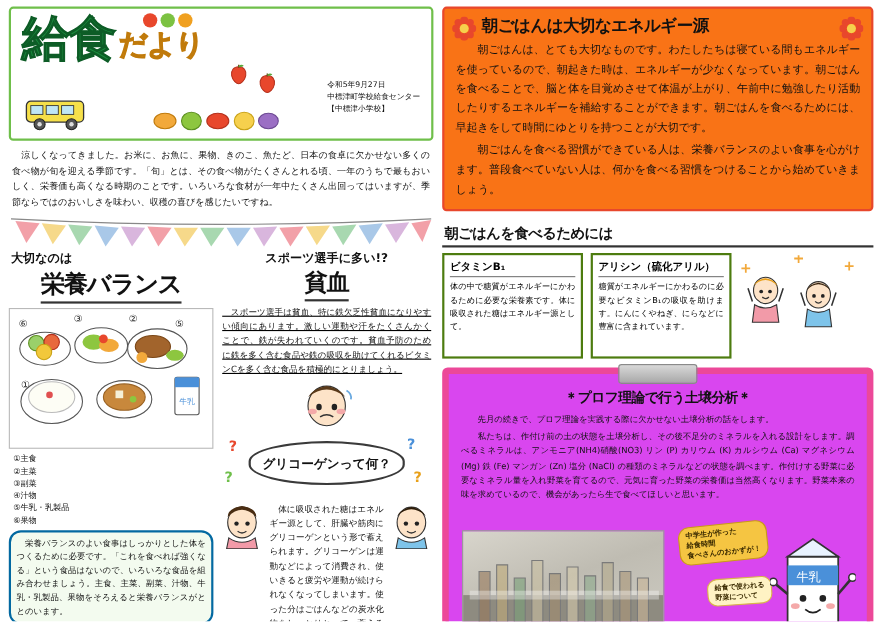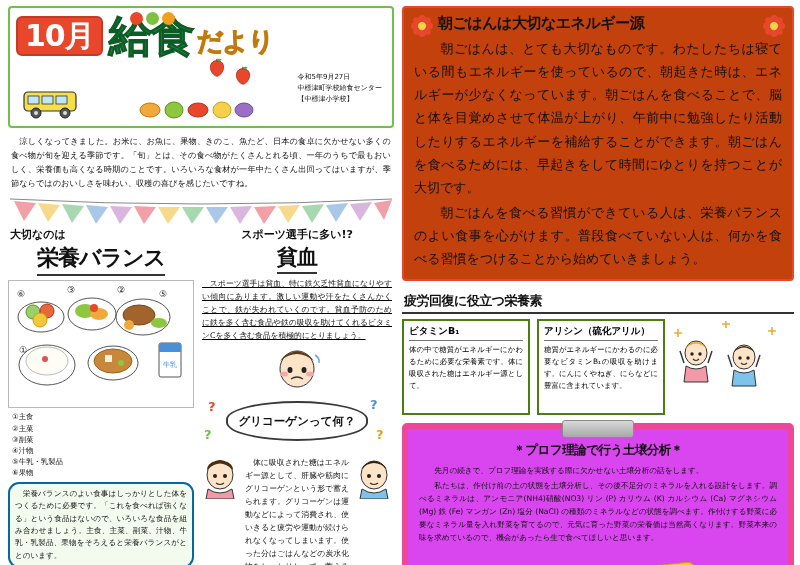--- a/index.html
+++ b/index.html
@@ -224,36 +224,36 @@
   
   .right-col {
     position: absolute;
     left: 402px; top: 6px;
     width: 392px; height: 552px;
   }
 
   .rbox {
     border: 2px solid #e8472c;
     border-radius: 4px;
-    background: #c2410c;
+    background: #f97316;
     position: relative;
   }
   .rbox-title {
     font-size: 15px;
     font-weight: bold;
     color: #111;
     padding: 6px 8px 4px 34px;
     letter-spacing: -0.5px;
   }
   .flower {
     position: absolute;
     width: 22px; height: 22px;
   }
   .rbox-body {
-    font-size: 13px;
+    font-size: 10px;
     line-height: 1.78;
     padding: 0 10px 7px 10px;
     color: #111;
     text-align: justify;
   }
   .rbox-body p { margin: 0 0 2px 0; text-indent: 1em; }
 
   .sec-title {
     font-size: 13px;
     font-weight: bold;
@@ -379,21 +379,20 @@
 </style>
 </head>
 <body>
 
 <div class="page">
 
   <div class="left-col">
 
     <div class="masthead">
       <div class="mast-title">
-        <span class="mast-month">10月</span>
         <span class="mast-big">給食</span>
         <span class="mast-sub">だより</span>
       </div>
 
       <div class="mast-tomato-row">
         <span class="veg-dot" style="background:#e8472c"></span>
         <span class="veg-dot" style="background:#7cc242"></span>
         <span class="veg-dot" style="background:#f0a020"></span>
       </div>
 
@@ -601,21 +600,21 @@
         </g>
         <circle cx="12" cy="12" r="4.5" fill="#f6d04d"></circle>
       </svg>
       <div class="rbox-title">朝ごはんは大切なエネルギー源</div>
       <div class="rbox-body">
         <p>　朝ごはんは、とても大切なものです。わたしたちは寝ている間もエネルギーを使っているので、朝起きた時は、エネルギーが少なくなっています。朝ごはんを食べることで、脳と体を目覚めさせて体温が上がり、午前中に勉強したり活動したりするエネルギーを補給することができます。朝ごはんを食べるためには、早起きをして時間にゆとりを持つことが大切です。</p>
         <p>　朝ごはんを食べる習慣ができている人は、栄養バランスのよい食事を心がけます。普段食べていない人は、何かを食べる習慣をつけることから始めていきましょう。</p>
       </div>
     </div>
 
-    <div class="sec-title">疲労回復に役立つ栄養素</div>
+    <div class="sec-title">朝ごはんを食べるためには</div>
 
     <div class="nutri-row">
       <div class="nutri-card">
         <h4>ビタミンB₁</h4>
         <p>体の中で糖質がエネルギーにかわるために必要な栄養素です。体に吸収された糖はエネルギー源として。</p>
       </div>
       <div class="nutri-card">
         <h4>アリシン（硫化アリル）</h4>
         <p>糖質がエネルギーにかわるのに必要なビタミンB₁の吸収を助けます。にんにくやねぎ、にらなどに豊富に含まれています。</p>
       </div>

